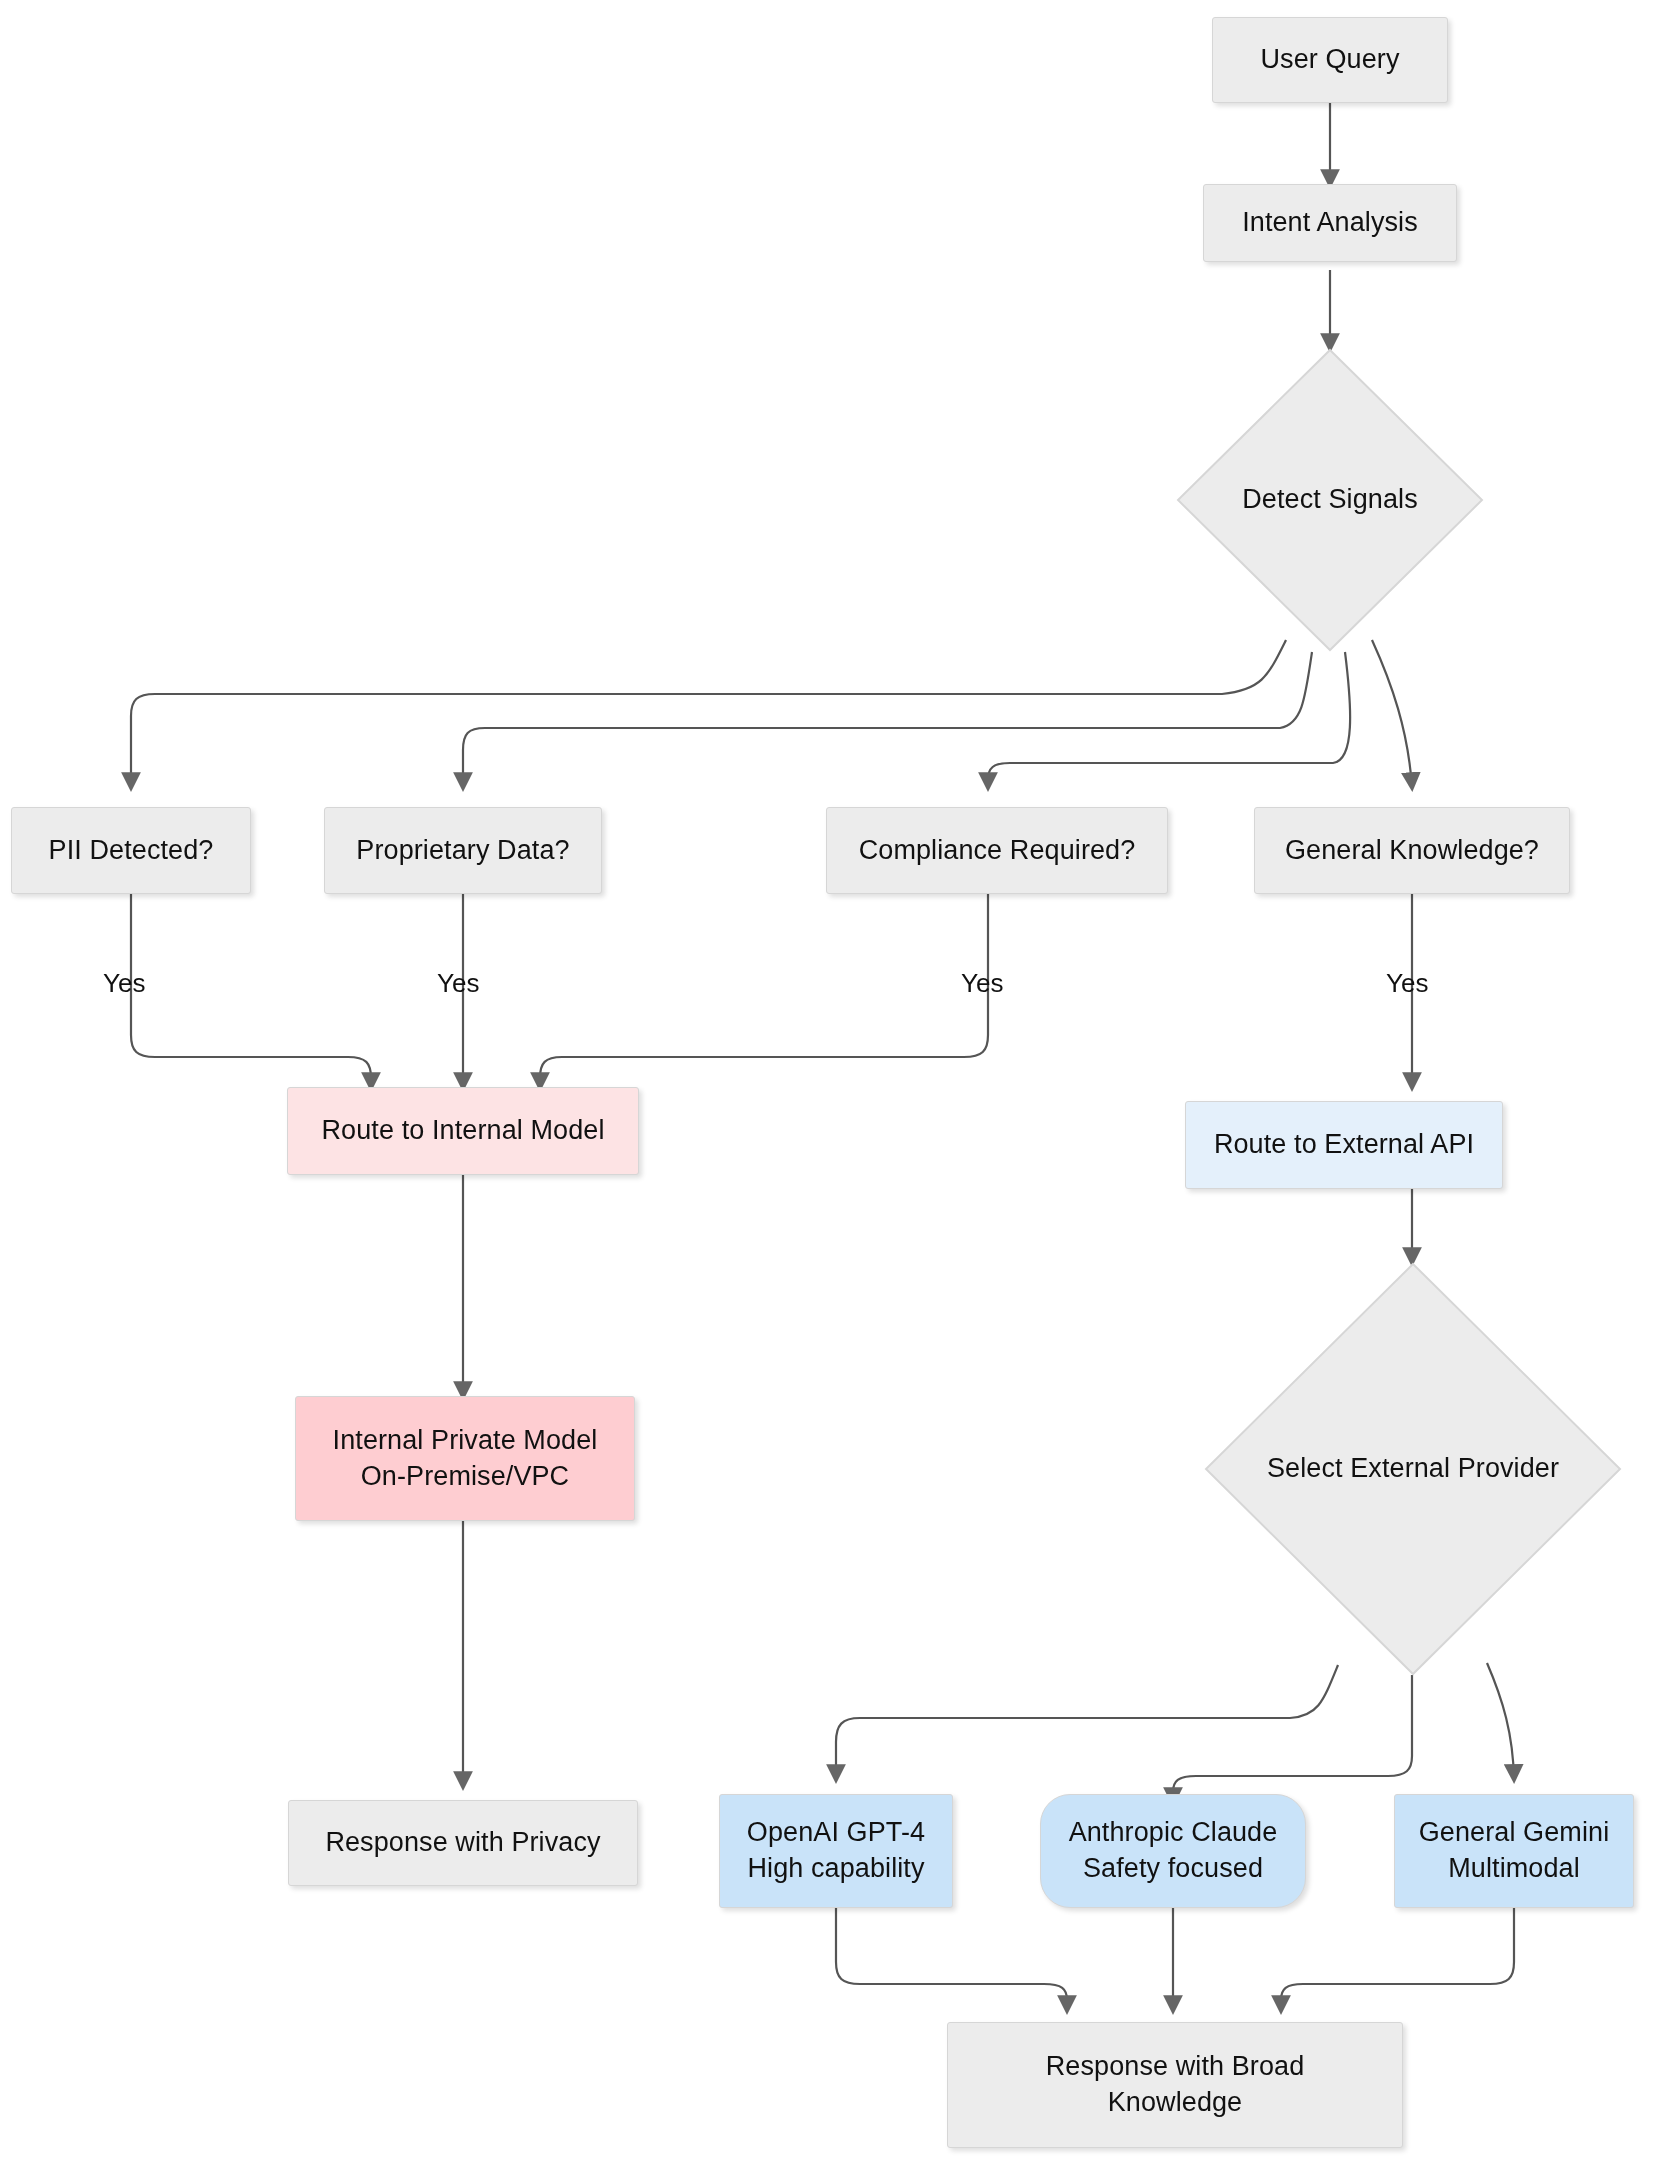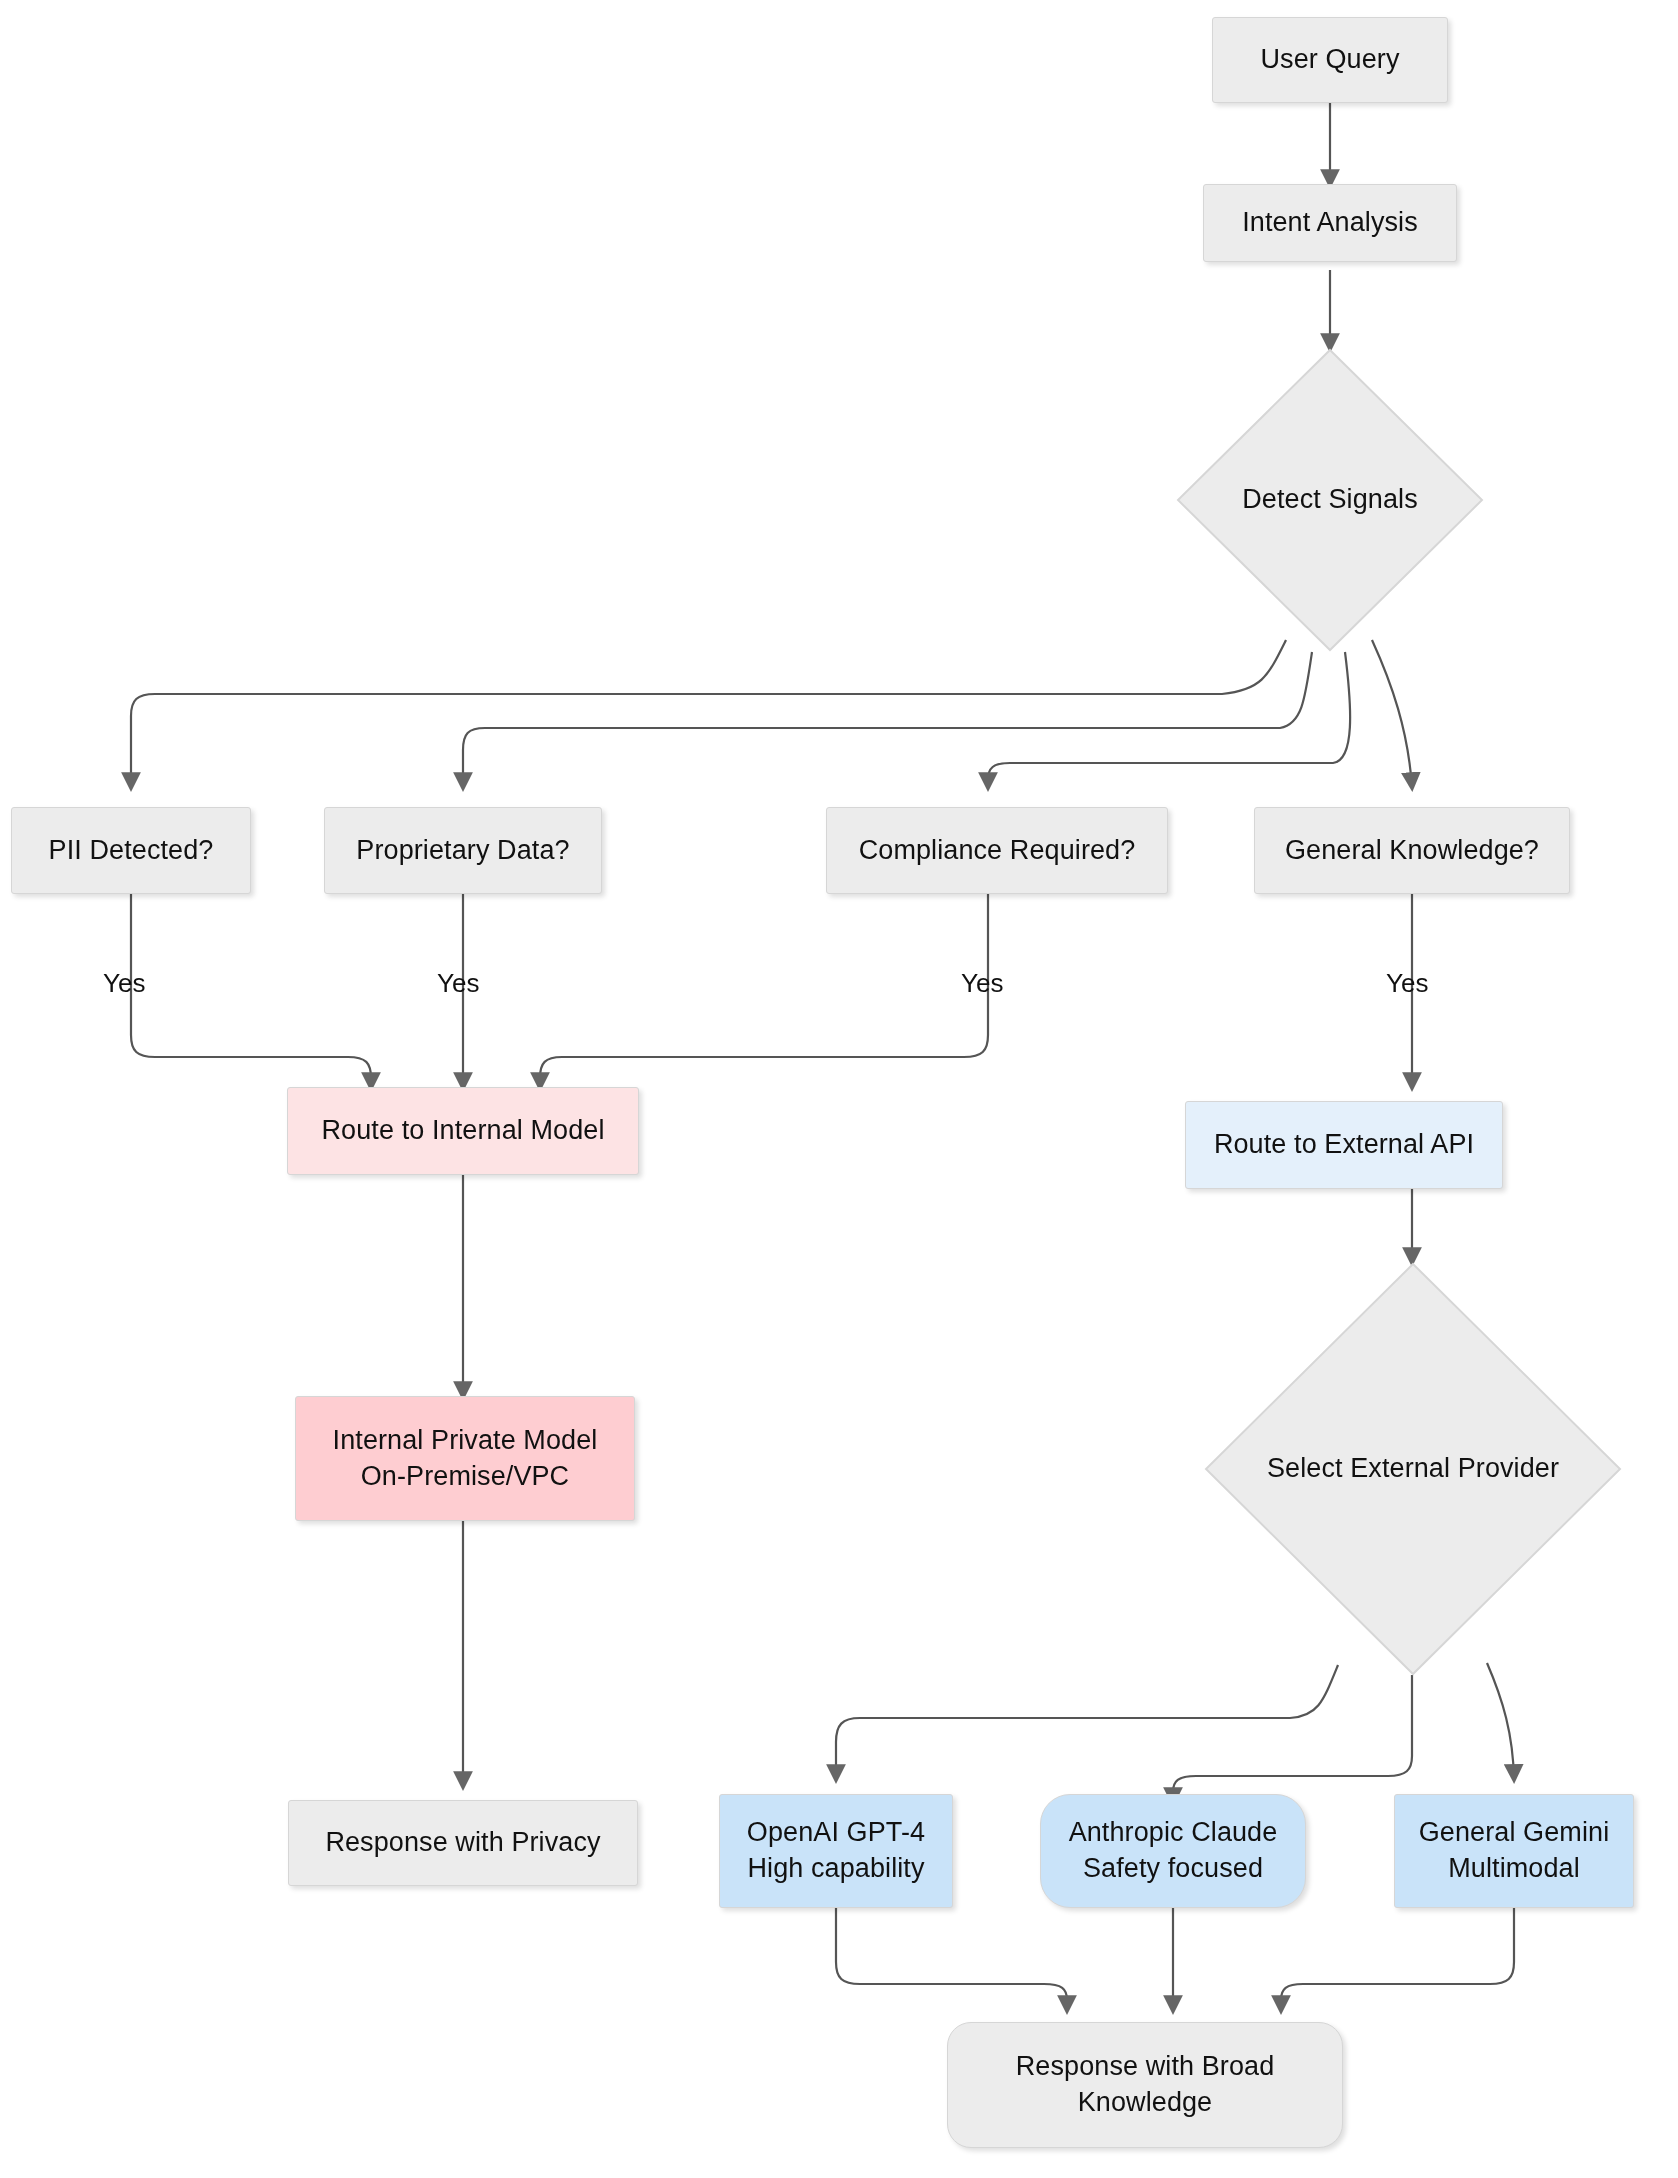--- a/index.html
+++ b/index.html
@@ -203,18 +203,18 @@
 
   <div class="node node-rect fill-blue-mid node-lines" style="left:1394px; top:1794px; width:240px; height:114px;">
     <span>General Gemini
 Multimodal</span>
   </div>
 
   <div class="node node-rect fill-grey" style="left:288px; top:1800px; width:350px; height:86px;">
     <span>Response with Privacy</span>
   </div>
 
-  <div class="node node-rect fill-grey node-lines" style="left:947px; top:2022px; width:396px; height:126px;border-radius:24px;">
+  <div class="node node-rect fill-grey node-lines" style="left:947px; top:2022px; width:456px; height:126px;">
     <span>Response with Broad
 Knowledge</span>
   </div>
 
 </div>
 
 </body></html>

